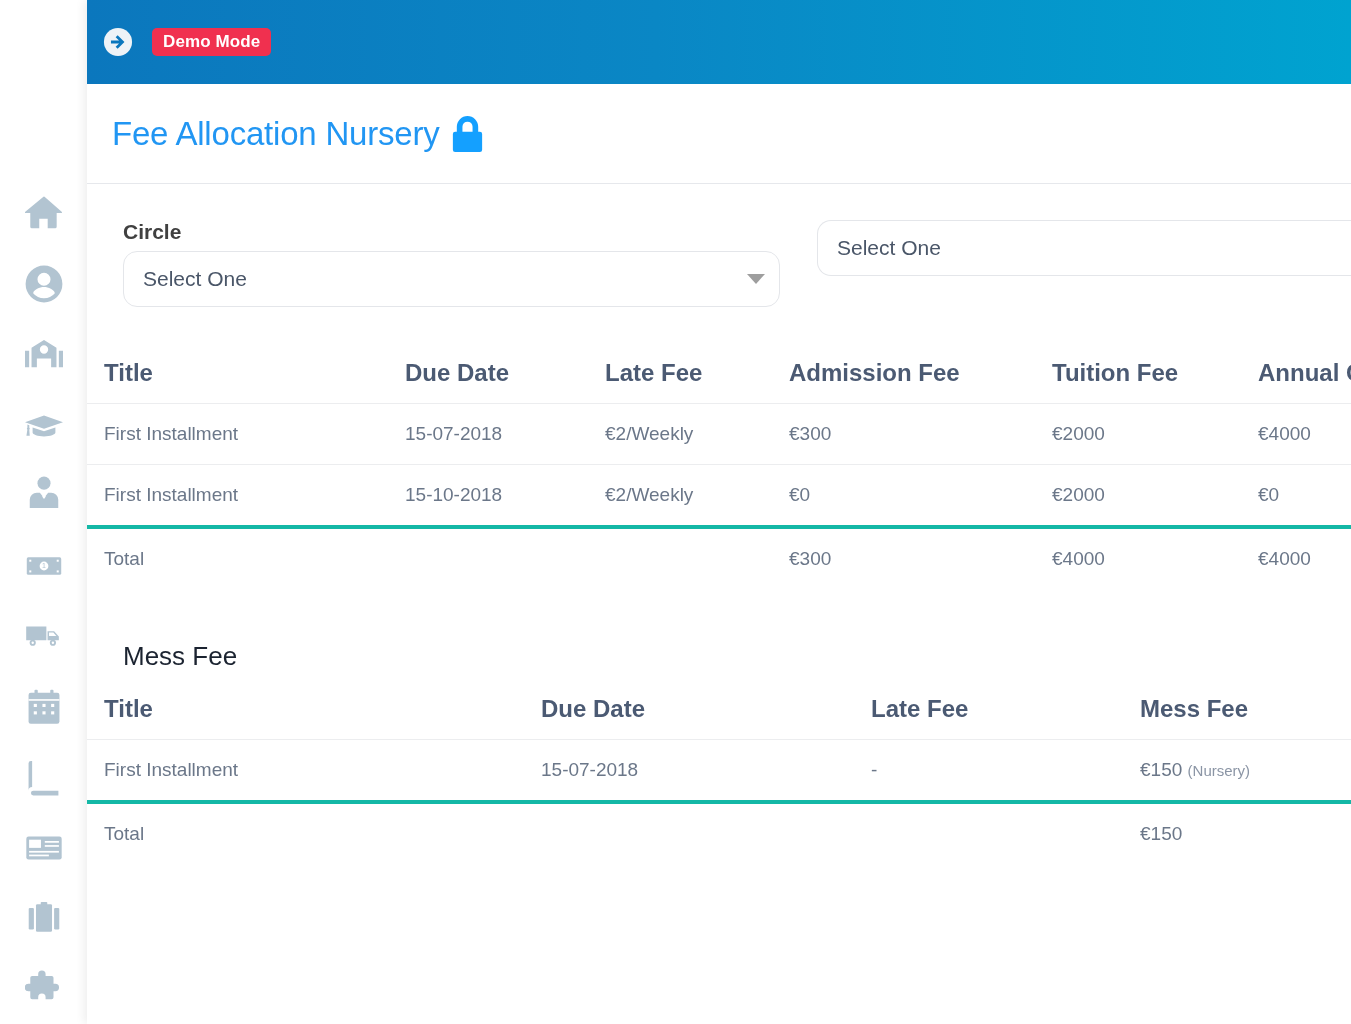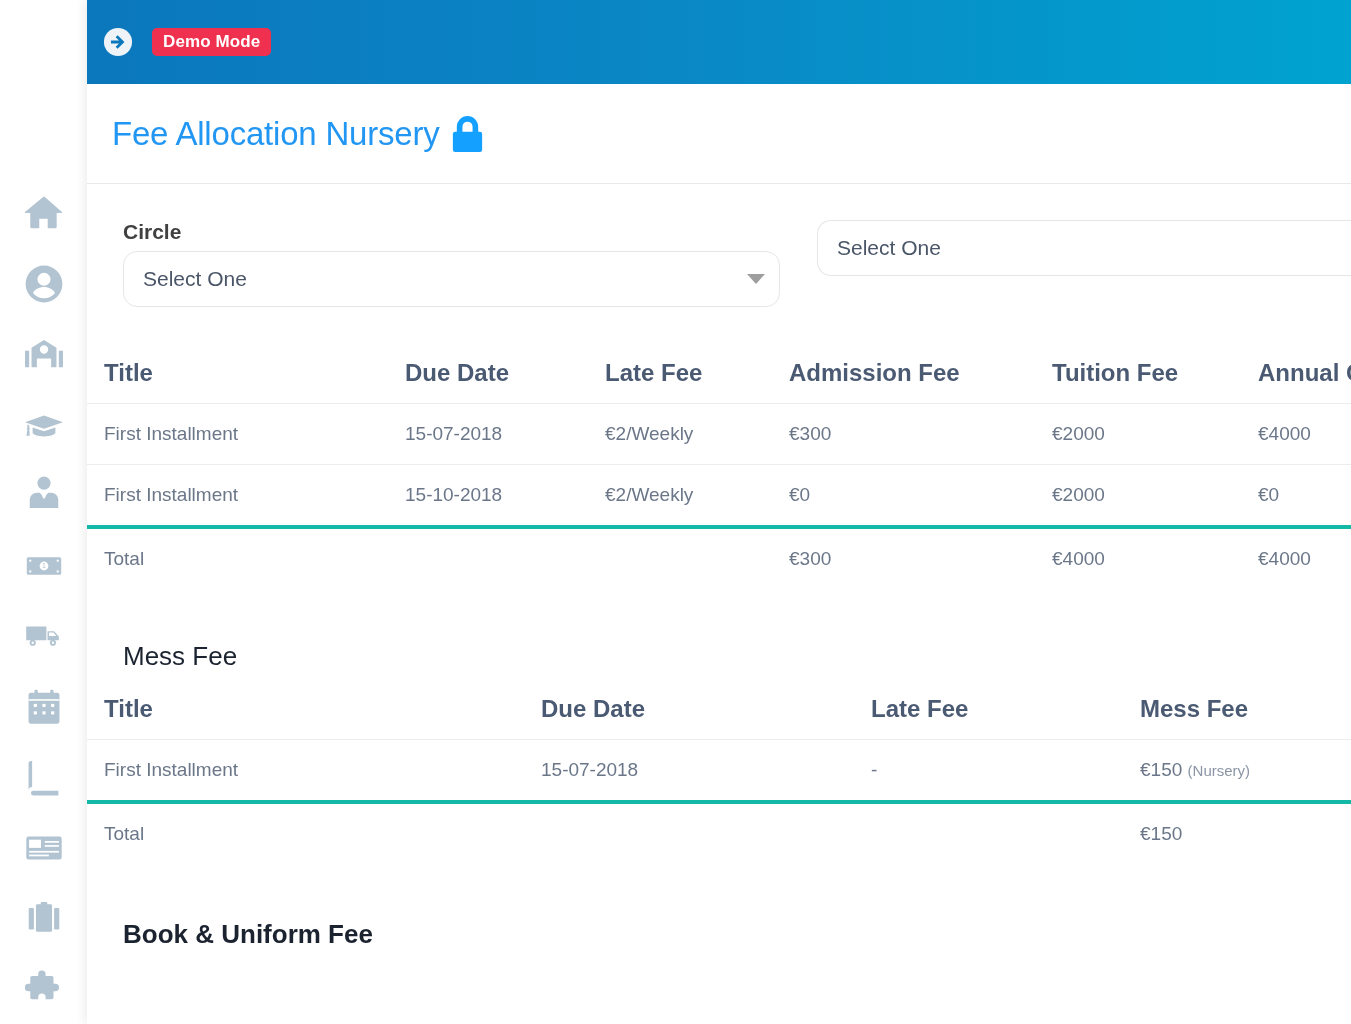--- a/index.html
+++ b/index.html
@@ -425,18 +425,15 @@
           <tr class="total-row">
             <td>Total</td>
             <td></td>
             <td></td>
             <td>€150</td>
           </tr>
         </tbody>
       </table>
     </section>
 
-    <section id="bottom-section">
-      <h2 id="bottom-title">Book &amp; Uniform Fee</h2>
-    </section>
 
   </div>
 </div>
 
 </body></html>

